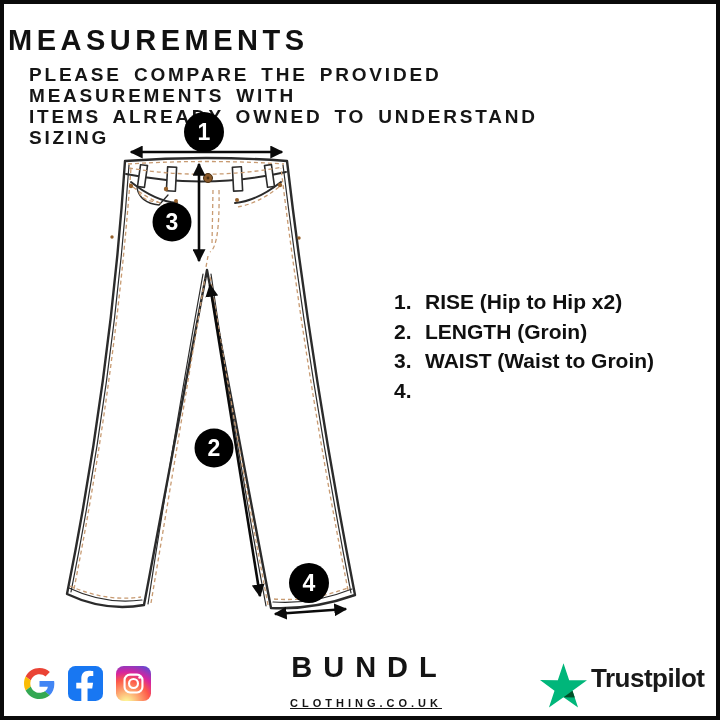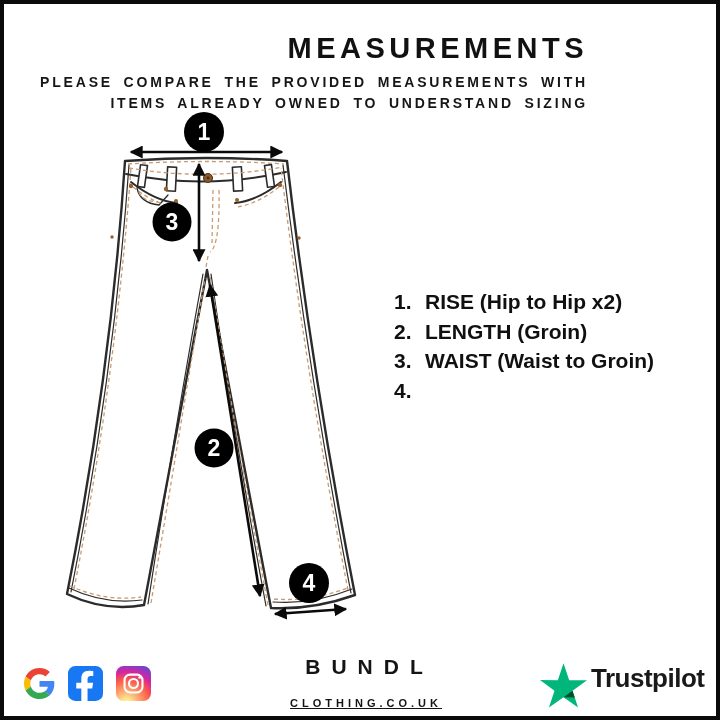--- a/index.html
+++ b/index.html
@@ -1,33 +1,33 @@
 <!DOCTYPE html>
 <html><head>
 <meta charset="utf-8">
 <style>
   html,body{margin:0;padding:0;width:720px;height:720px;background:#fff;
     font-family:"Liberation Sans",sans-serif;}
   .frame{position:absolute;inset:0;width:720px;height:720px;border:4px solid #0a0a0a;
     box-sizing:border-box;background:#fff;overflow:hidden;}
   
-  .hdr{position:absolute;top:28px;left:0;width:584px;text-align:right;color:#111;}
+  .hdr{position:absolute;top:20px;left:0;width:584px;text-align:left;color:#111;}
   .title{font-size:29px;font-weight:bold;letter-spacing:4.5px;text-indent:4px;color:#111;}
-  .sub{margin-top:7px;font-size:14px;font-weight:bold;letter-spacing:2.8px;word-spacing:4px;
-    line-height:21px;color:#161616;}
+  .sub{margin-top:7px;font-size:19px;font-weight:bold;letter-spacing:2.8px;word-spacing:4px;
+    line-height:21px;color:#161616;margin-left:25px;}
   
   .diagram{position:absolute;left:0;top:0;width:720px;height:720px;}
   
   .legend{position:absolute;left:390px;top:287px;color:#101010;}
   .legend .row{display:flex;font-size:21px;font-weight:bold;line-height:22px;margin-bottom:7.5px;}
   .legend .num{width:31px;flex:0 0 31px;}
   
   .social{position:absolute;left:20px;top:662px;display:flex;align-items:center;gap:13px;}
   .brand{position:absolute;left:260px;top:648px;width:200px;text-align:center;color:#141414;}
-  .brand-name{font-size:21px;font-weight:bold;letter-spacing:11px;text-indent:11px;line-height:30px;}
+  .brand-name{font-size:29px;font-weight:bold;letter-spacing:11px;text-indent:11px;line-height:30px;}
   .brand-tag{font-size:11px;font-weight:bold;letter-spacing:4px;text-indent:4px;margin-top:15px;text-decoration:underline;}
   .trustpilot{position:absolute;left:536px;top:659px;display:flex;align-items:flex-start;}
   .tp-label{font-size:26px;font-weight:600;letter-spacing:-0.5px;color:#191919;margin-left:4px;}
 </style>
 </head>
 <body>
 
 <div class="frame">
 
   <div class="hdr">

